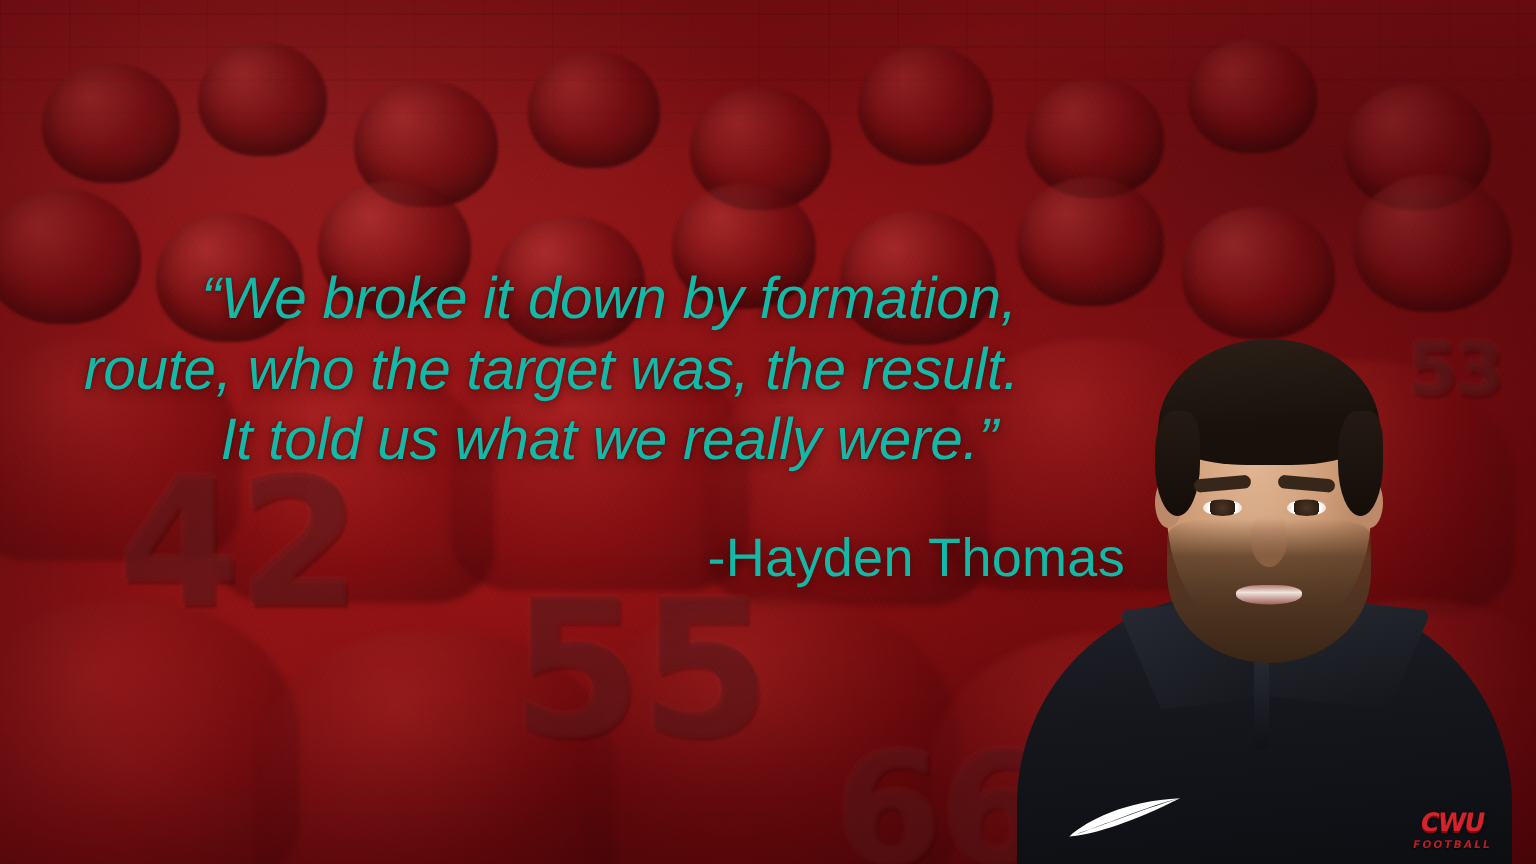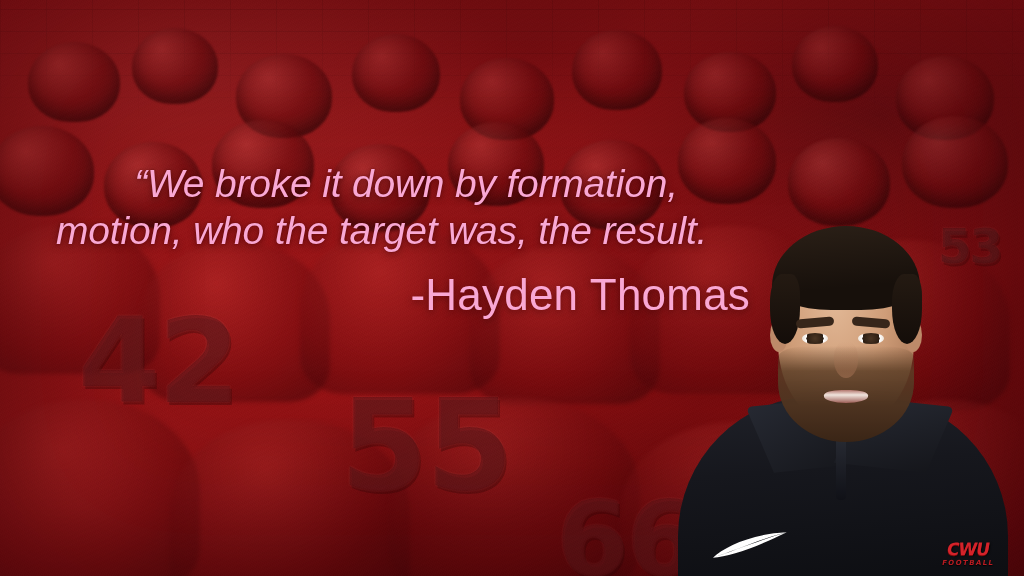--- a/index.html
+++ b/index.html
@@ -65,37 +65,37 @@
   .bg-wash{
     background:linear-gradient(180deg, rgba(168,22,26,.30) 0%, rgba(150,16,20,.22) 45%, rgba(120,10,14,.34) 100%);
     mix-blend-mode:multiply;
   }
   .bg-vign{
     box-shadow:inset 0 0 150px 40px rgba(60,4,8,.45);
   }
 
   
   .quote-block{
-    position:absolute;left:56px;top:160px;width:700px;
-    color:#f9a8d4;
+    position:absolute;left:56px;top:176px;width:700px;
+    color:#14b8a6;
   }
   .quote-line{
     font-style:italic;font-weight:400;
     font-size:39px;line-height:47px;
     letter-spacing:-.2px;
     text-shadow:0 2px 7px rgba(50,0,3,.55), 0 0 2px rgba(70,2,6,.5);
     white-space:nowrap;
   }
   .ql1{text-align:center;}
   .ql2{text-align:left;}
   .ql3{text-align:left;}
   .ql4{text-align:center;}
   .attribution{
-    margin-top:20px;text-align:right;padding-right:6px;
-    font-size:44px;line-height:42px;font-style:normal;font-weight:400;
+    margin-top:34px;text-align:right;padding-right:6px;
+    font-size:36px;line-height:42px;font-style:normal;font-weight:400;
     letter-spacing:.2px;
     text-shadow:0 2px 7px rgba(50,0,3,.55);
   }
 
   
   .portrait{position:absolute;right:0;bottom:0;width:364px;height:376px;}
 
   .p-torso{
     position:absolute;left:18px;bottom:0;width:330px;height:180px;
     background:linear-gradient(175deg,#20222a 0%,#16171d 40%,#0d0e12 100%);
@@ -233,21 +233,22 @@
     <div class="bg-jersey-num" style="left:556px; top:478px; font-size:104px;">66</div>
     <div class="bg-jersey-num" style="left:938px; top:218px; font-size:48px; color:rgba(70,5,9,.5);">53</div>
   </div>
 
   <div class="bg-layer bg-grain"></div>
   <div class="bg-layer bg-wash"></div>
   <div class="bg-layer bg-vign"></div>
 
   <div class="quote-block">
     <div class="quote-line ql1">“We broke it down by formation,</div>
-    <div class="quote-line ql3">motion, who the target was, the result.</div>
+    <div class="quote-line ql3">route, who the target was, the result.</div>
+    <div class="quote-line ql4">It told us what we really were.”</div>
     <div class="attribution">-Hayden Thomas</div>
   </div>
 
   <div class="portrait">
     <div class="p-torso"></div>
     <div class="p-collar-l"></div>
     <div class="p-collar-r"></div>
     <div class="p-placket"></div>
     <div class="p-neck"></div>
     <div class="p-head"></div>

